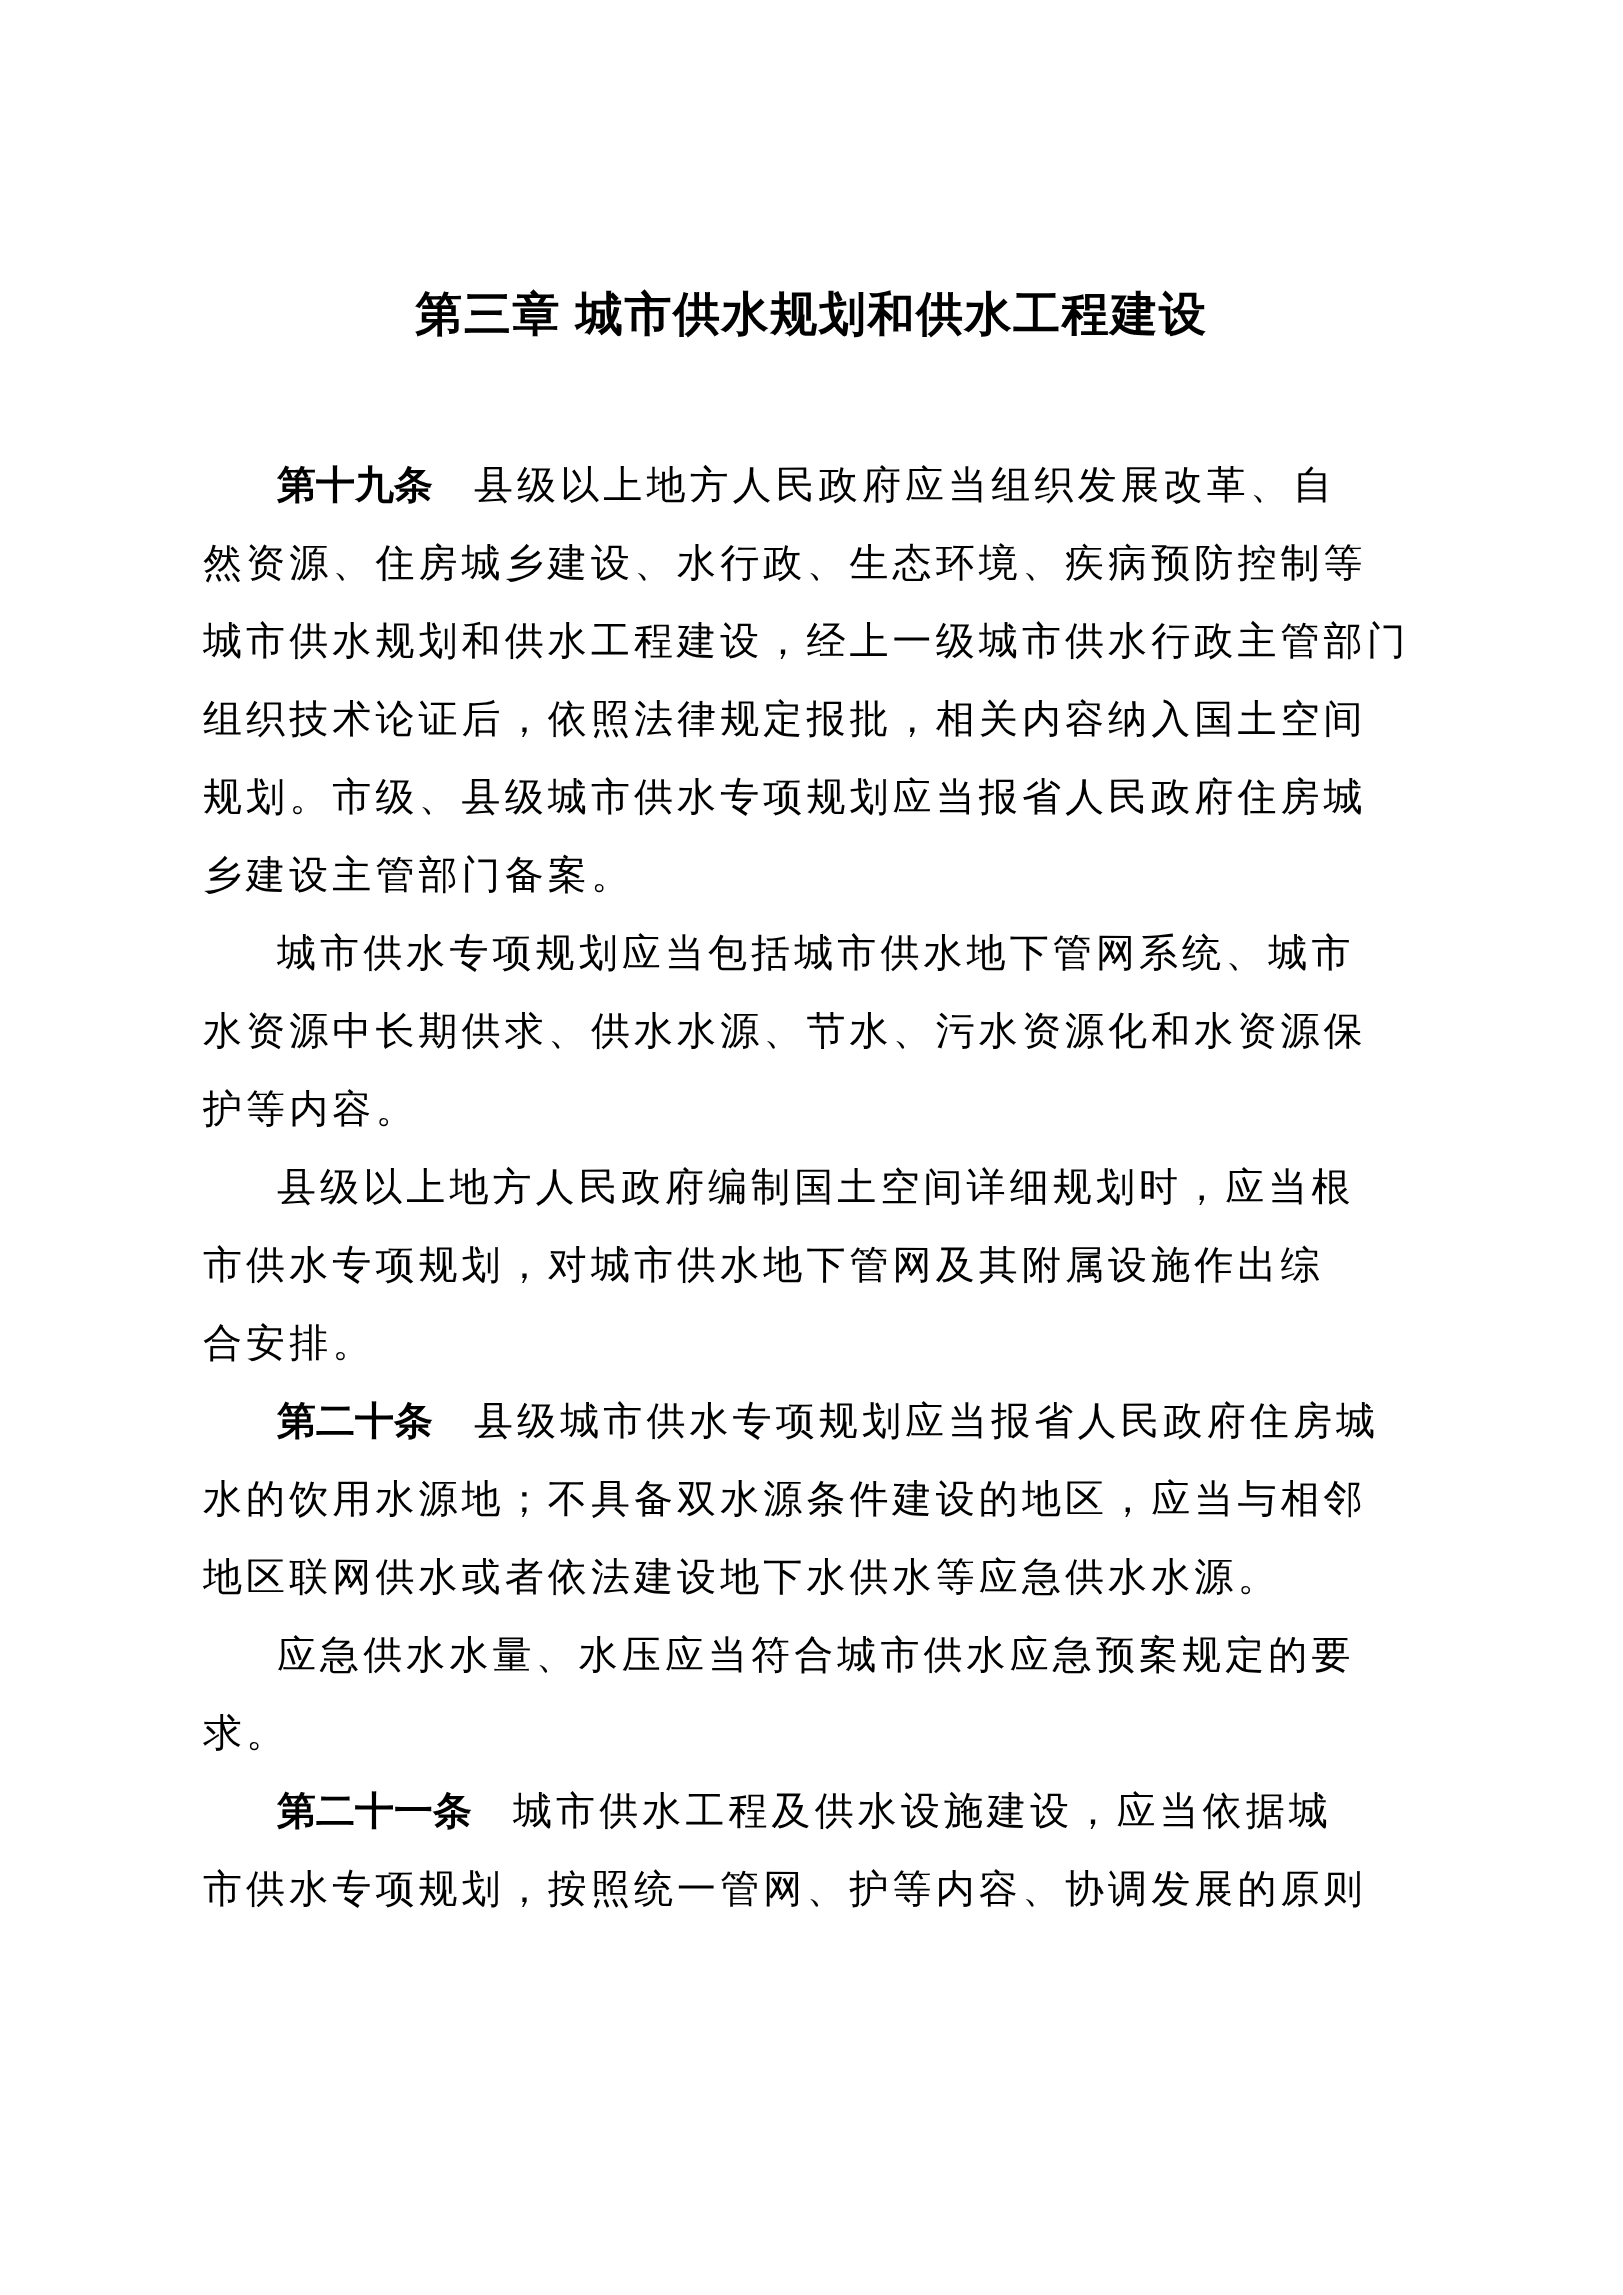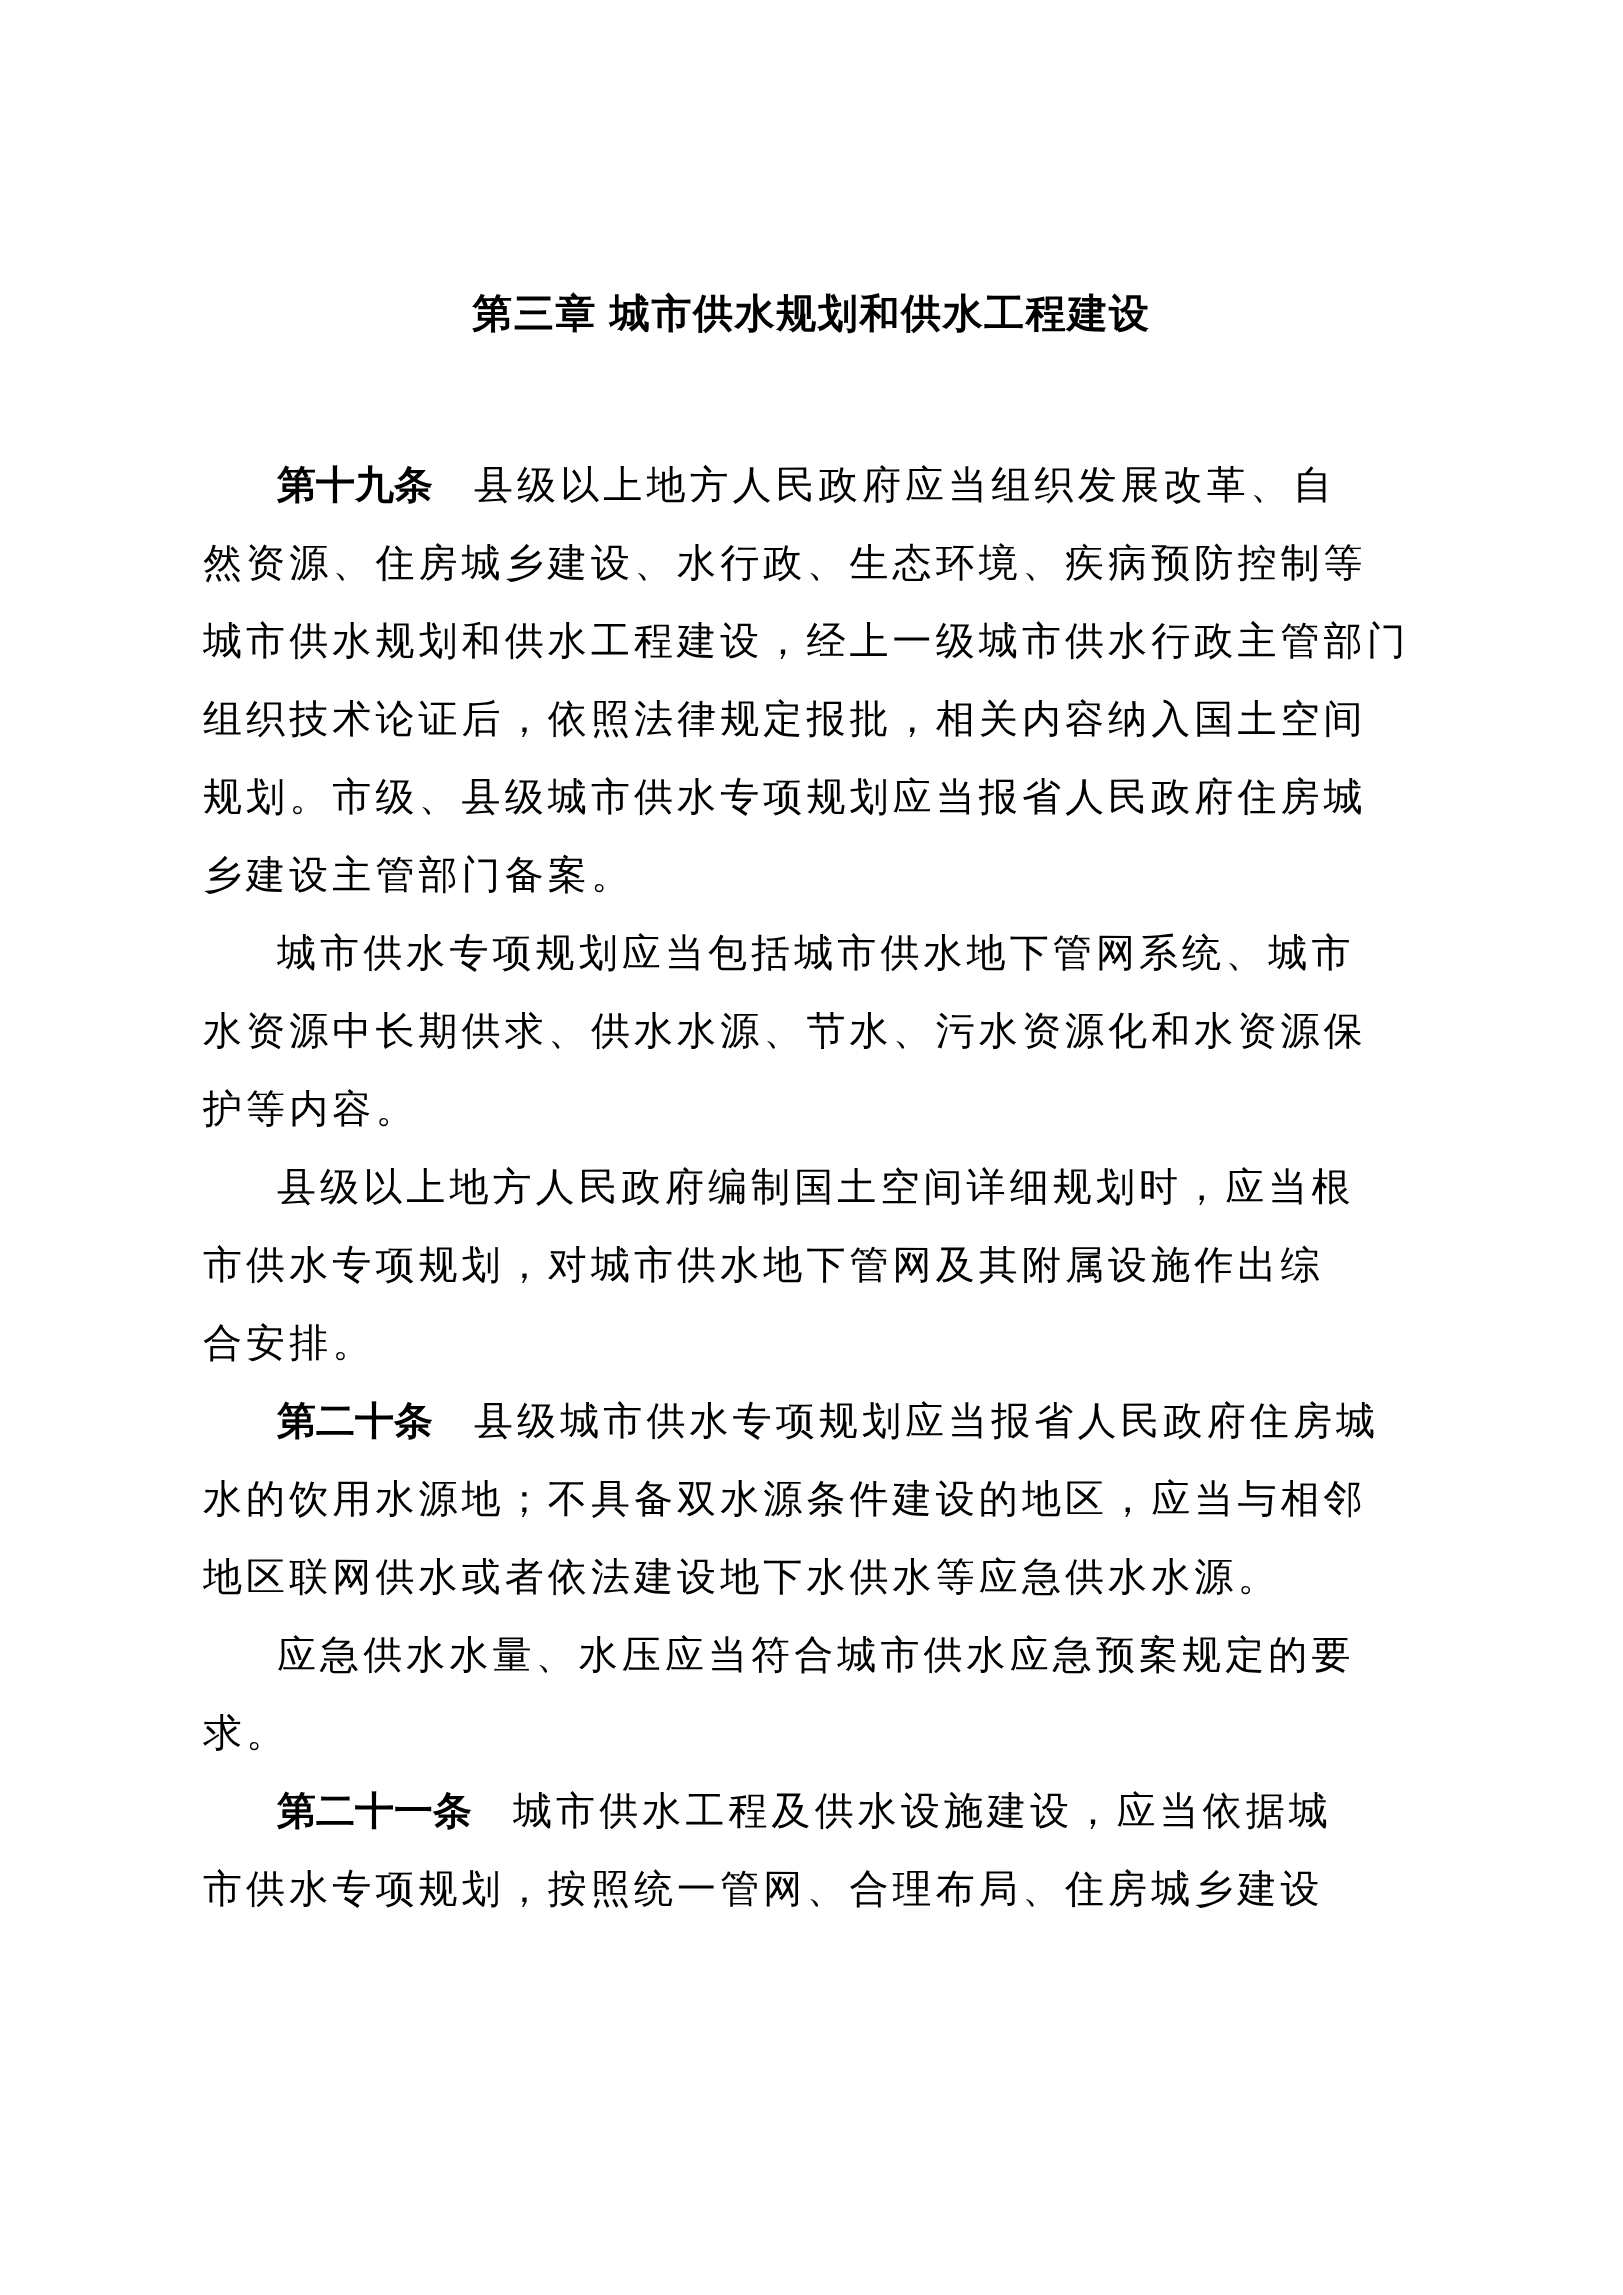--- a/index.html
+++ b/index.html
@@ -16,21 +16,21 @@
     color: #000000;
     box-sizing: border-box;
     padding-top: 288px;
     overflow: hidden;
   }
   .chapter-title {
     margin: 0;
     text-align: center;
     font-family: "Liberation Sans", "DejaVu Sans", sans-serif;
     font-weight: bold;
-    font-size: 40px;
+    font-size: 47px;
     line-height: 51px;
     letter-spacing: 1.6px;
     color: #000000;
   }
   .content {
     margin: 107px 0 0 203px;
     width: 1185px;
     font-family: "Liberation Serif", "DejaVu Serif", serif;
     font-size: 39px;
     letter-spacing: 4.1px;
@@ -84,17 +84,17 @@
         <div class="line first"><span class="para-label">第二十条</span><span>县级城市供水专项规划应当报省人民政府住房城</span></div>
         <div class="line"><span>水的饮用水源地；不具备双水源条件建设的地区，应当与相邻</span></div>
         <div class="line"><span>地区联网供水或者依法建设地下水供水等应急供水水源。</span></div>
       </div>
       <div class="para">
         <div class="line first"><span>应急供水水量、水压应当符合城市供水应急预案规定的要</span></div>
         <div class="line"><span>求。</span></div>
       </div>
       <div class="para">
         <div class="line first"><span class="para-label">第二十一条</span><span>城市供水工程及供水设施建设，应当依据城</span></div>
-        <div class="line"><span>市供水专项规划，按照统一管网、合理布局、住房城乡建设</span></div>
+        <div class="line"><span>市供水专项规划，按照统一管网、护等内容、协调发展的原则</span></div>
       </div>
     </div>
 </div>
 
 
 </body></html>

